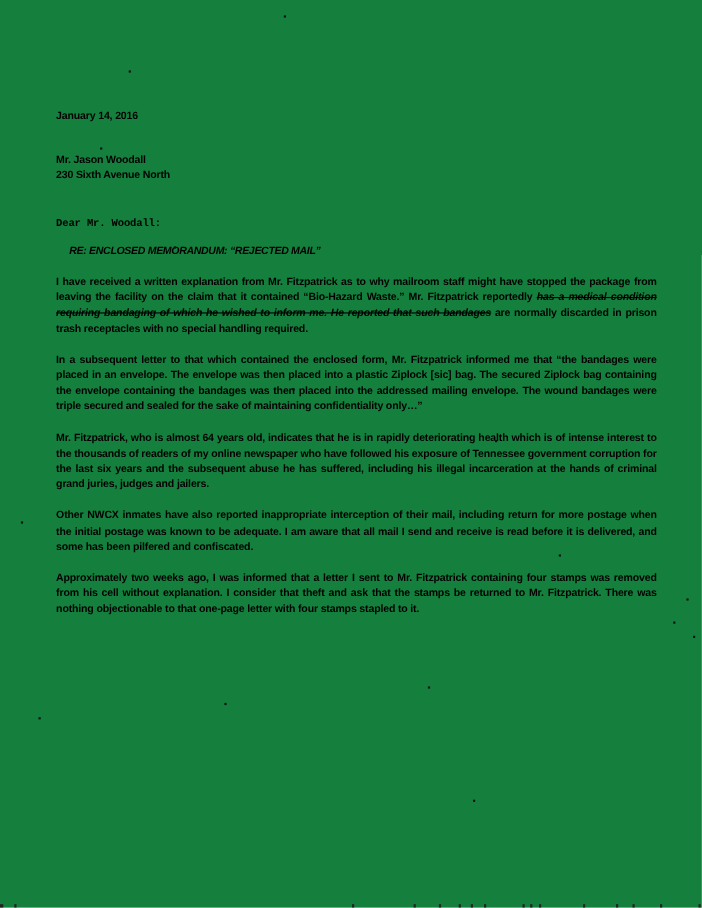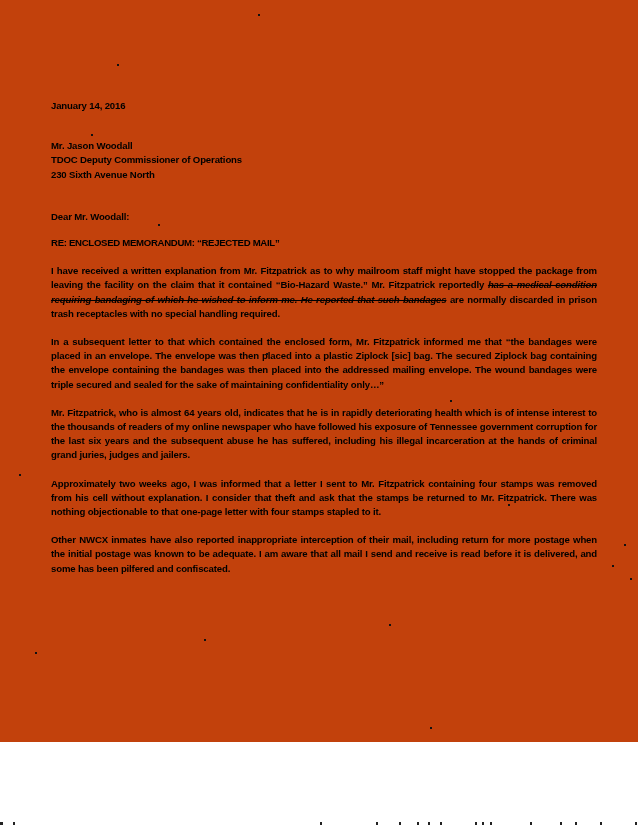--- a/index.html
+++ b/index.html
@@ -12,38 +12,38 @@
       height: 825px;
       position: relative;
       overflow: hidden;
       font-family: "Liberation Sans", sans-serif;
       color: #000000;
     }
     .page {
       position: absolute;
       left: 0; top: 0;
       width: 638px;
-      height: 742px;
-      background: #c2410c;
+      height: 825px;
+      background: #15803d;
     }
     .letter {
       position: absolute;
       left: 51px;
       top: 99px;
       width: 546px;
       font-size: 9.6px;
       font-weight: bold;
       line-height: 14.2px;
       letter-spacing: -0.15px;
     }
     .date { margin: 0 0 26px 0; }
     .address div { margin: 0; }
     .address { margin: 0 0 28px 0; }
-    .salutation { margin: 0 0 12px 0; }
-    .subject { margin: 0 0 14px 0; letter-spacing: -0.3px; }
+    .salutation { margin: 0 0 12px 0; font-family: Liberation Mono, monospace; }
+    .subject { margin: 0 0 14px 12px; letter-spacing: -0.3px; font-style: italic; }
     p.para {
       margin: 0 0 14px 0;
       text-align: justify;
     }
     .overlap-line {
       font-style: italic;
       text-decoration: line-through;
     }
     .speck {
       position: absolute;
@@ -70,39 +70,38 @@
 <body>
 
 <div class="page">
 
   <div class="letter">
 
     <div class="date">January 14, 2016</div>
 
     <div class="address">
       <div>Mr. Jason Woodall</div>
-      <div>TDOC Deputy Commissioner of Operations</div>
       <div>230 Sixth Avenue North</div>
     </div>
 
     <div class="salutation">Dear Mr. Woodall:</div>
 
     <div class="subject">RE:  ENCLOSED MEMORANDUM:  “REJECTED MAIL”</div>
 
 
 
     <p class="para"><span>I have received a written explanation from Mr. Fitzpatrick as to why mailroom staff might have stopped the package from leaving the facility on the claim that it contained “Bio-Hazard Waste.”  Mr. Fitzpatrick reportedly </span><span class="overlap-line">has a medical condition requiring bandaging of which he wished to inform me.  He reported that such bandages</span><span> are normally discarded in prison trash receptacles with no special handling required.</span></p>
 
     <p class="para">In a subsequent letter to that which contained the enclosed form, Mr. Fitzpatrick informed me that “the bandages were placed in an envelope.  The envelope was then placed into a plastic Ziplock [sic] bag.  The secured Ziplock bag containing the envelope containing the bandages was then placed into the addressed mailing envelope.   The wound bandages were triple secured and sealed for the sake of maintaining confidentiality only…”</p>
 
     <p class="para">Mr. Fitzpatrick, who is almost 64 years old, indicates that he is in rapidly deteriorating health which is of intense interest to the thousands of readers of my online newspaper who have followed his exposure of Tennessee government corruption for the last six years and the subsequent abuse he has suffered, including his illegal incarceration at the hands of criminal grand juries, judges and jailers.</p>
 
+    <p class="para">Other NWCX inmates have also reported inappropriate interception of their mail, including return for more postage when the initial postage was known to be adequate.  I am aware that all mail I send and receive is read before it is delivered, and some has been pilfered and confiscated.</p>
+
     <p class="para">Approximately two weeks ago, I was informed that a letter I sent to Mr. Fitzpatrick containing four stamps was removed from his cell without explanation.  I consider that theft and ask that the stamps be returned to Mr. Fitzpatrick.  There was nothing objectionable to that one-page letter with four stamps stapled to it.</p>
-
-    <p class="para">Other NWCX inmates have also reported inappropriate interception of their mail, including return for more postage when the initial postage was known to be adequate.  I am aware that all mail I send and receive is read before it is delivered, and some has been pilfered and confiscated.</p>
   </div>
 
   <div class="speck" style="left:258px;top:14px;"></div>
   <div class="speck" style="left:117px;top:64px;"></div>
   <div class="speck" style="left:91px;top:134px;"></div>
   <div class="speck" style="left:158px;top:224px;"></div>
   <div class="speck" style="left:266px;top:353px;"></div>
   <div class="speck" style="left:450px;top:400px;"></div>
   <div class="speck" style="left:19px;top:474px;"></div>
   <div class="speck" style="left:508px;top:504px;"></div>

